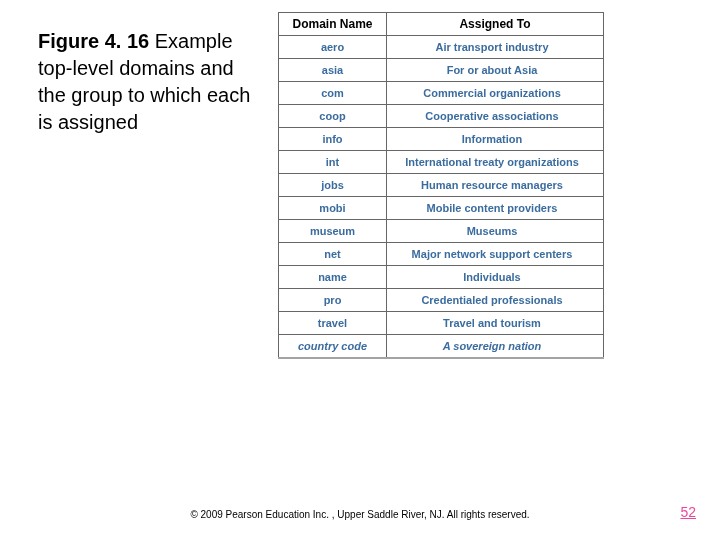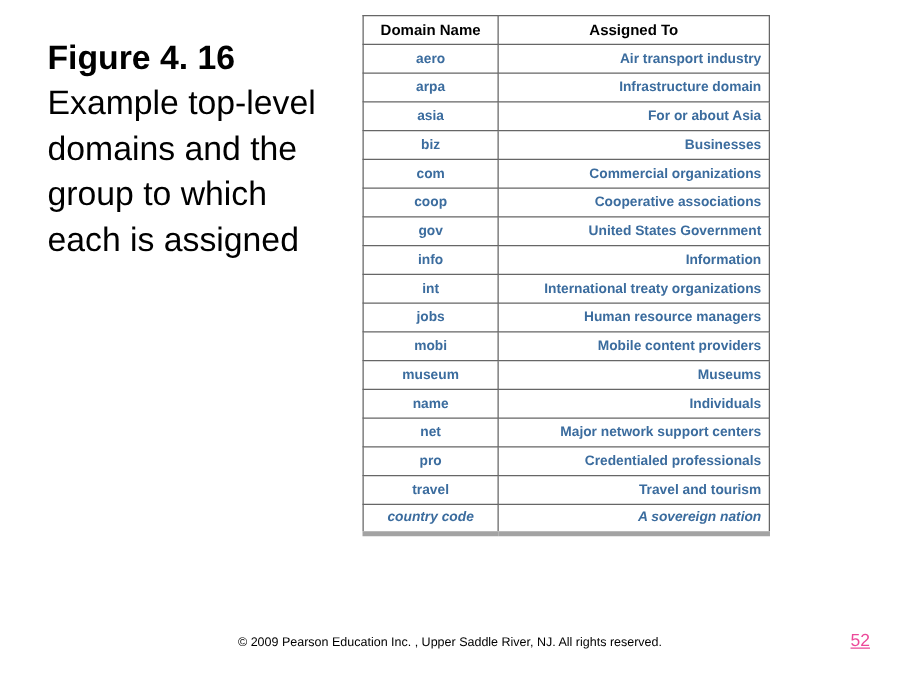--- a/index.html
+++ b/index.html
@@ -9,28 +9,28 @@
       background: #fff;
       font-family: Arial, Helvetica, sans-serif;
       position: relative;
       overflow: hidden;
     }
     .caption {
       position: absolute;
       left: 38px;
       top: 28px;
       width: 220px;
-      font-size: 27px;
+      font-size: 20px;
       line-height: 1.35;
       color: #000;
     }
     .caption .fig-label { font-weight: bold; }
     .table-wrap {
       position: absolute;
-      left: 290px;
+      left: 278px;
       top: 12px;
       width: 326px;
     }
     table {
       width: 100%;
       border-collapse: collapse;
       font-family: Verdana, Arial, sans-serif;
     }
     thead th {
       font-size: 12px;
@@ -48,23 +48,23 @@
       color: #3b6c9e;
       padding: 4px 6px 4px 6px;
       border-left: 1px solid #666;
       border-right: 1px solid #666;
       border-bottom: 1px solid #666;
       background: #fff;
       vertical-align: middle;
       height: 23px;
     }
     tbody td.domain { text-align: center; }
-    tbody td.assigned { text-align: right; padding-left: 0; }
+    tbody td.assigned { text-align: center; padding-left: 0; }
     tbody tr.italic td { font-style: italic; }
-    tbody tr:last-child td { border-bottom: 4px solid #a3a3a3; }
+    tbody tr:last-child td { border-bottom: 2px solid #a3a3a3; }
     .copyright {
       position: absolute;
       left: 0;
       right: 0;
       bottom: 20px;
       text-align: center;
       font-size: 10px;
       color: #000;
     }
     .page-number {
@@ -91,42 +91,30 @@
         <th>Domain Name</th>
         <th>Assigned To</th>
       </tr>
     </thead>
     <tbody>
         <tr>
           <td class="domain">aero</td>
           <td class="assigned">Air transport industry</td>
         </tr>
         <tr>
-          <td class="domain">arpa</td>
-          <td class="assigned">Infrastructure domain</td>
-        </tr>
-        <tr>
           <td class="domain">asia</td>
           <td class="assigned">For or about Asia</td>
-        </tr>
-        <tr>
-          <td class="domain">biz</td>
-          <td class="assigned">Businesses</td>
         </tr>
         <tr>
           <td class="domain">com</td>
           <td class="assigned">Commercial organizations</td>
         </tr>
         <tr>
           <td class="domain">coop</td>
           <td class="assigned">Cooperative associations</td>
-        </tr>
-        <tr>
-          <td class="domain">gov</td>
-          <td class="assigned">United States Government</td>
         </tr>
         <tr>
           <td class="domain">info</td>
           <td class="assigned">Information</td>
         </tr>
         <tr>
           <td class="domain">int</td>
           <td class="assigned">International treaty organizations</td>
         </tr>
         <tr>
@@ -135,26 +123,26 @@
         </tr>
         <tr>
           <td class="domain">mobi</td>
           <td class="assigned">Mobile content providers</td>
         </tr>
         <tr>
           <td class="domain">museum</td>
           <td class="assigned">Museums</td>
         </tr>
         <tr>
+          <td class="domain">net</td>
+          <td class="assigned">Major network support centers</td>
+        </tr>
+        <tr>
           <td class="domain">name</td>
           <td class="assigned">Individuals</td>
-        </tr>
-        <tr>
-          <td class="domain">net</td>
-          <td class="assigned">Major network support centers</td>
         </tr>
         <tr>
           <td class="domain">pro</td>
           <td class="assigned">Credentialed professionals</td>
         </tr>
         <tr>
           <td class="domain">travel</td>
           <td class="assigned">Travel and tourism</td>
         </tr>
         <tr class="italic">

